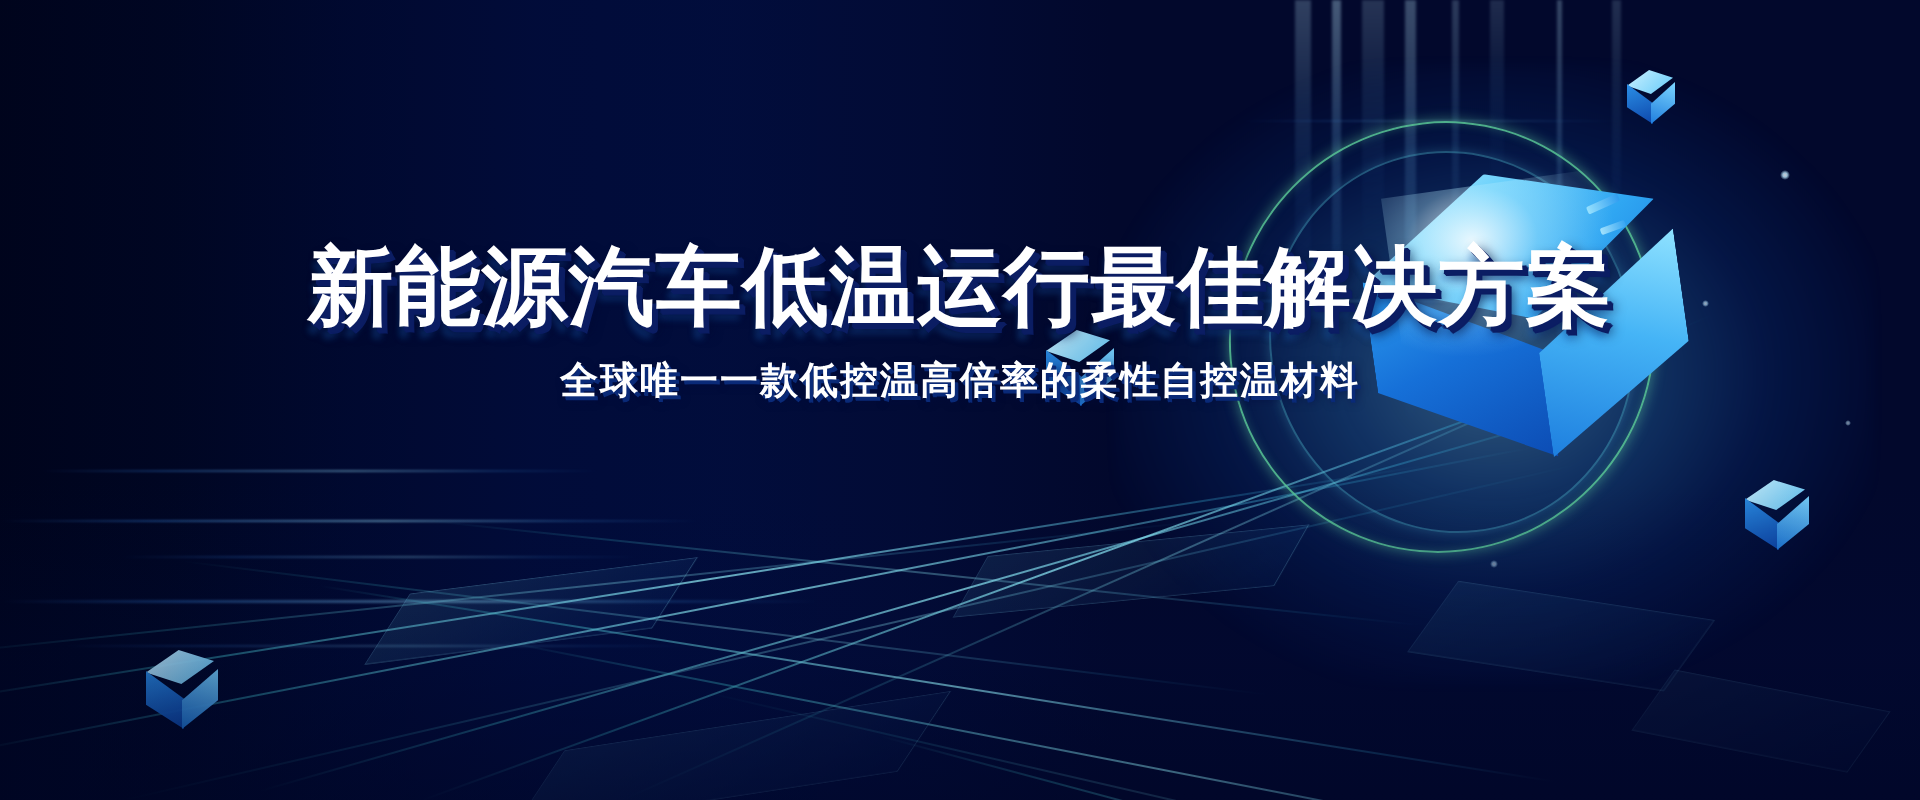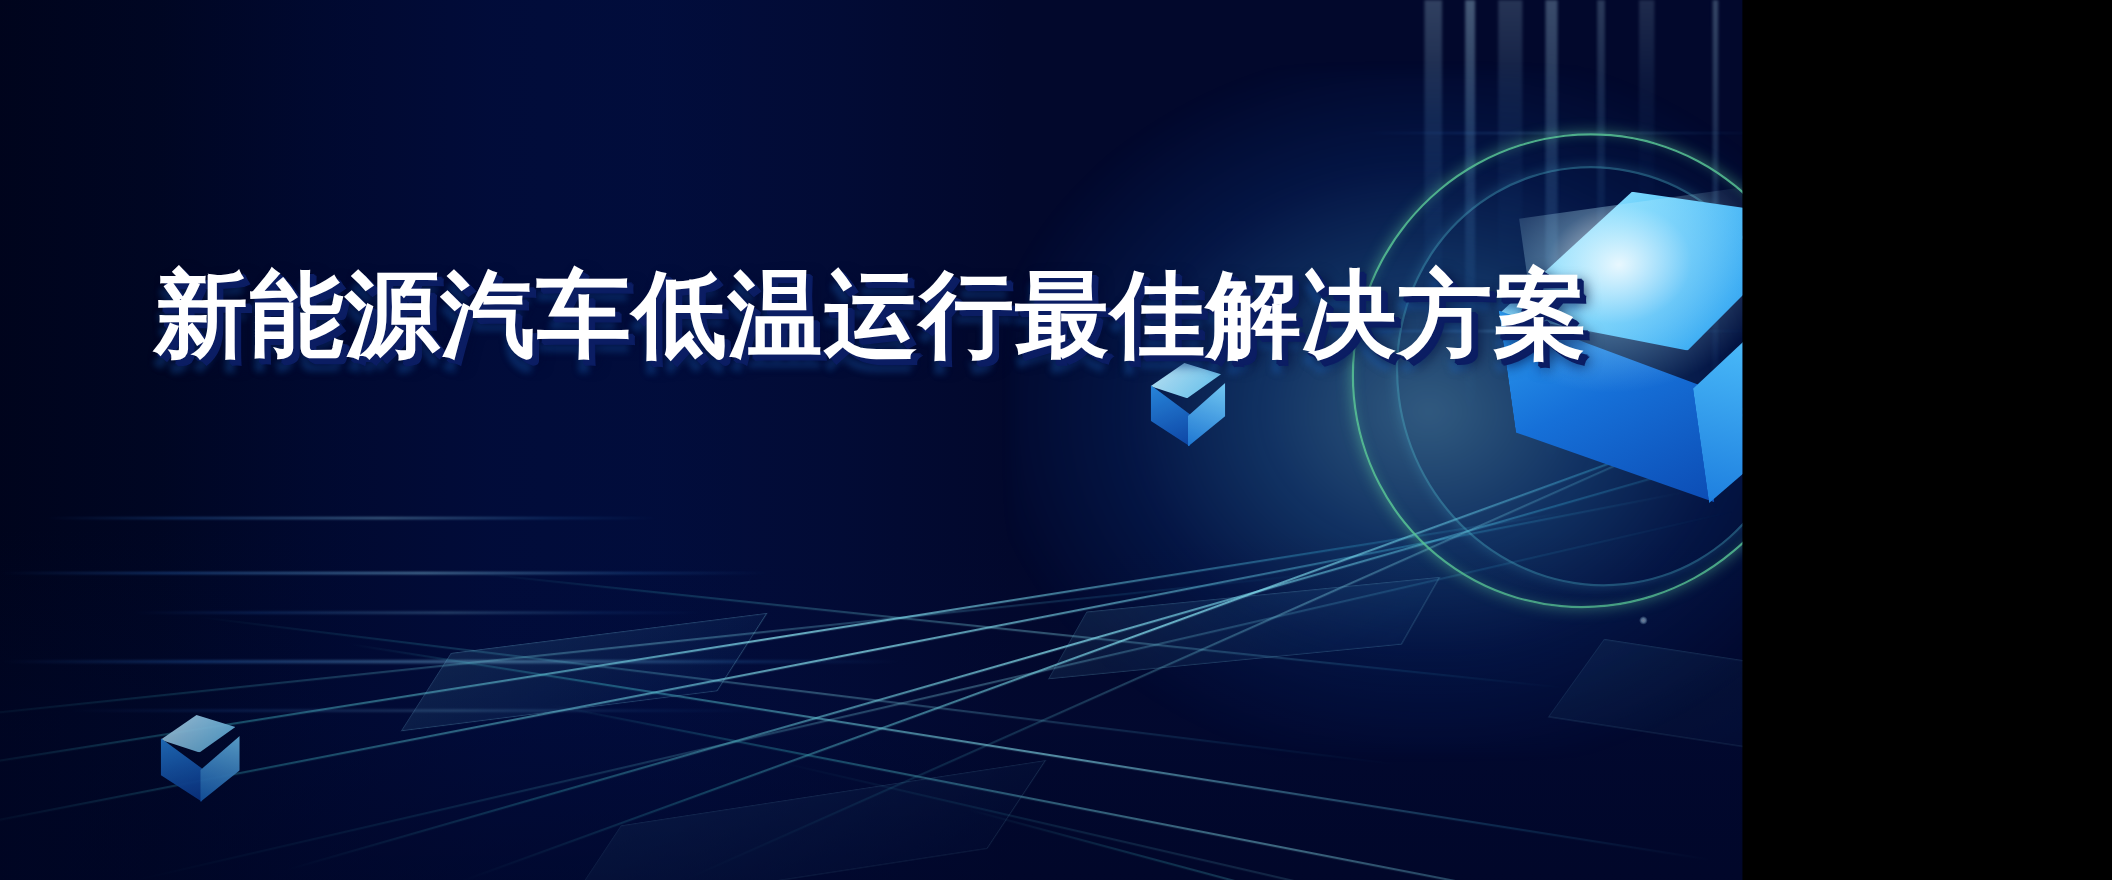--- a/index.html
+++ b/index.html
@@ -5,21 +5,21 @@
 <style>
   html,body{margin:0;padding:0;background:#000;}
   body{
     font-family:"Liberation Sans","DejaVu Sans",sans-serif;
     -webkit-font-smoothing:antialiased;
   }
 
   
   #banner{
     position:relative;
-    width:1584px;
+    width:1920px;
     height:800px;
     overflow:hidden;
     background:#02082c;
   }
 
   
   .bg-base{
     position:absolute;inset:0;
     background:
       radial-gradient(ellipse 1100px 900px at 78% 42%, #2a9ef5 0%, #1273e6 22%, #0c47c4 45%, #062a90 68%, #021552 86%, #000b33 100%),
@@ -266,15 +266,16 @@
   <div class="spark" style="left:1702px;top:300px;width:7px;height:7px;opacity:.6;"></div>
   <div class="spark" style="left:1490px;top:560px;width:8px;height:8px;opacity:.5;"></div>
   <div class="spark" style="left:1845px;top:420px;width:6px;height:6px;opacity:.5;"></div>
 
   <div class="bg-bottom-shade"></div>
 
   <div class="headline-ghost">新能源汽车低温运行最佳解决方案</div>
 
   <div class="text-wrap">
     <div class="headline">新能源汽车低温运行最佳解决方案</div>
+    <div class="subhead">全球唯一一款低控温高倍率的柔性自控温材料</div>
   </div>
 
 </div>
 
 </body></html>

